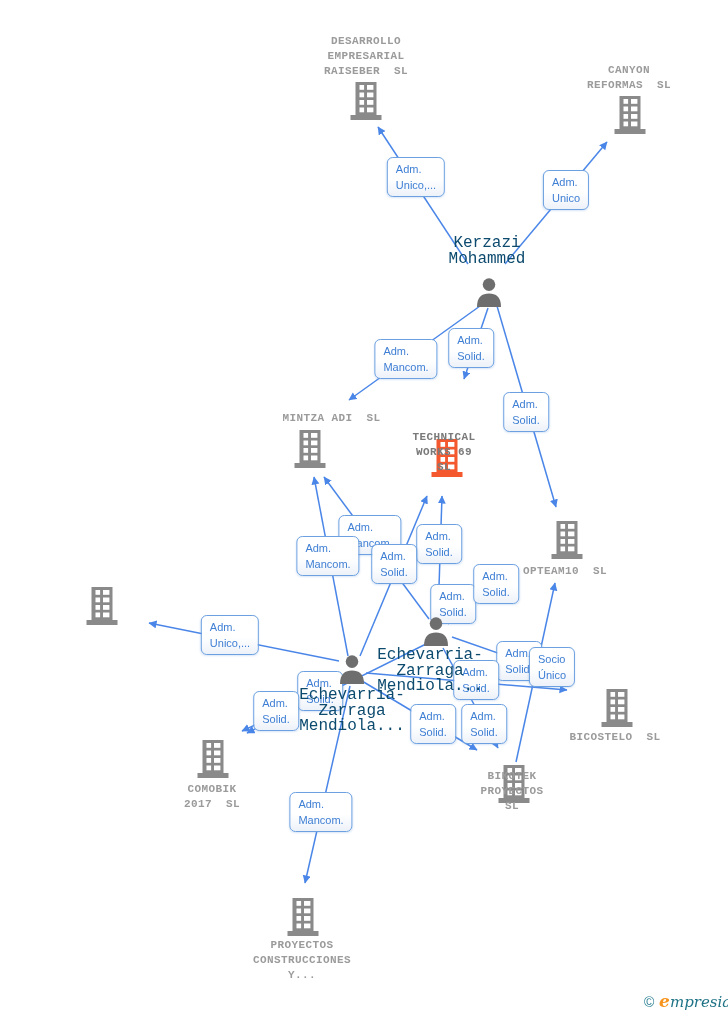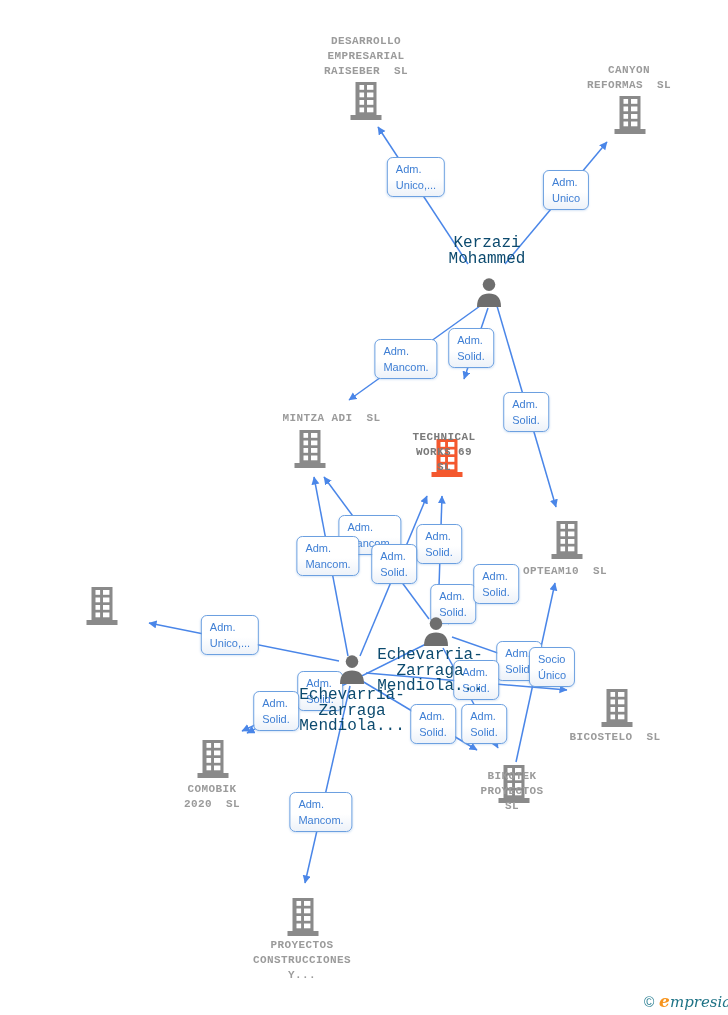--- a/index.html
+++ b/index.html
@@ -224,21 +224,21 @@
         <rect x="10" y="3" width="4.6" height="4.8" fill="#fff"></rect>
         <rect x="17.5" y="3" width="6.4" height="4.8" fill="#fff"></rect>
         <rect x="10" y="10.5" width="4.6" height="4.8" fill="#fff"></rect>
         <rect x="17.5" y="10.5" width="6.4" height="4.8" fill="#fff"></rect>
         <rect x="10" y="18" width="4.6" height="4.8" fill="#fff"></rect>
         <rect x="17.5" y="18" width="6.4" height="4.8" fill="#fff"></rect>
         <rect x="10" y="25.5" width="4.6" height="4.8" fill="#fff"></rect>
         <rect x="17.5" y="25.5" width="6.4" height="4.8" fill="#fff"></rect>
       </svg></div>
     <div class="node-label company" style="left: 212px; top: 797px;">COMOBIK
-2020  SL</div>
+2017  SL</div>
     <div class="node-icon" style="left: 514px; top: 784px;"><svg width="33" height="38" viewBox="0 0 33 38">
         <rect x="6" y="0" width="21" height="34" fill="#8a8a8a"></rect>
         <rect x="1" y="33" width="31" height="5" fill="#8a8a8a"></rect>
         <rect x="10" y="3" width="4.6" height="4.8" fill="#fff"></rect>
         <rect x="17.5" y="3" width="6.4" height="4.8" fill="#fff"></rect>
         <rect x="10" y="10.5" width="4.6" height="4.8" fill="#fff"></rect>
         <rect x="17.5" y="10.5" width="6.4" height="4.8" fill="#fff"></rect>
         <rect x="10" y="18" width="4.6" height="4.8" fill="#fff"></rect>
         <rect x="17.5" y="18" width="6.4" height="4.8" fill="#fff"></rect>
         <rect x="10" y="25.5" width="4.6" height="4.8" fill="#fff"></rect>

